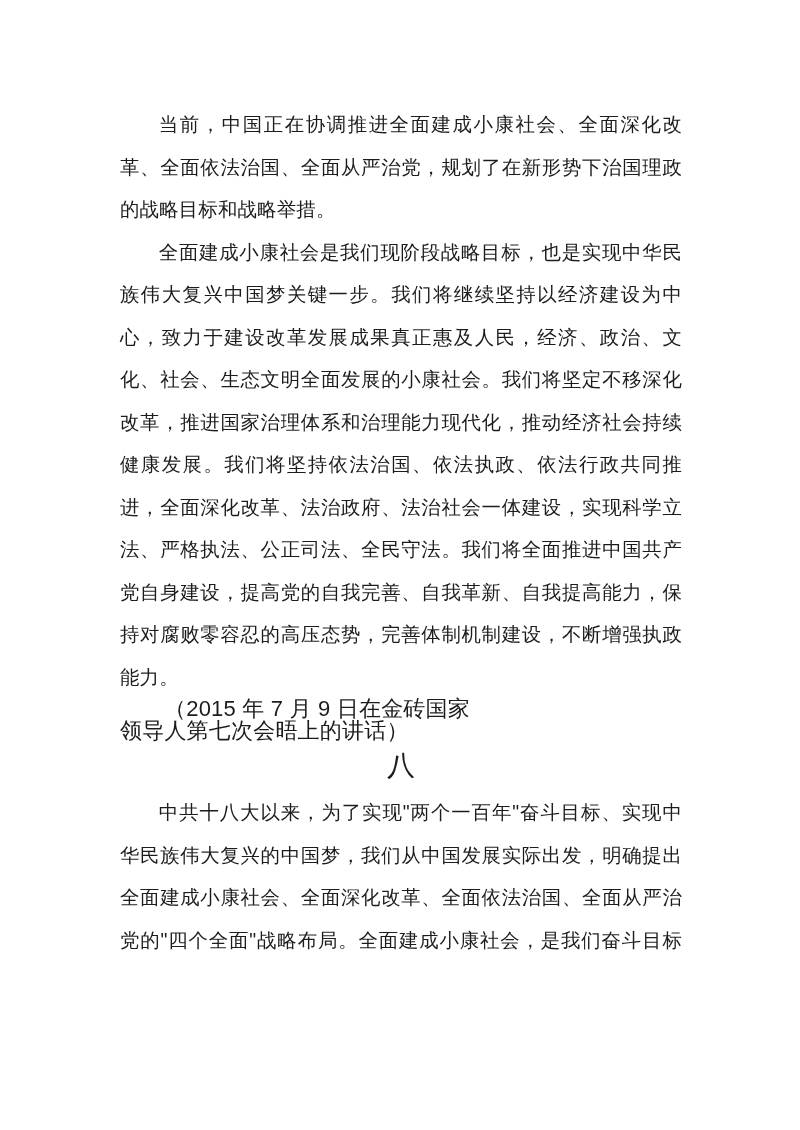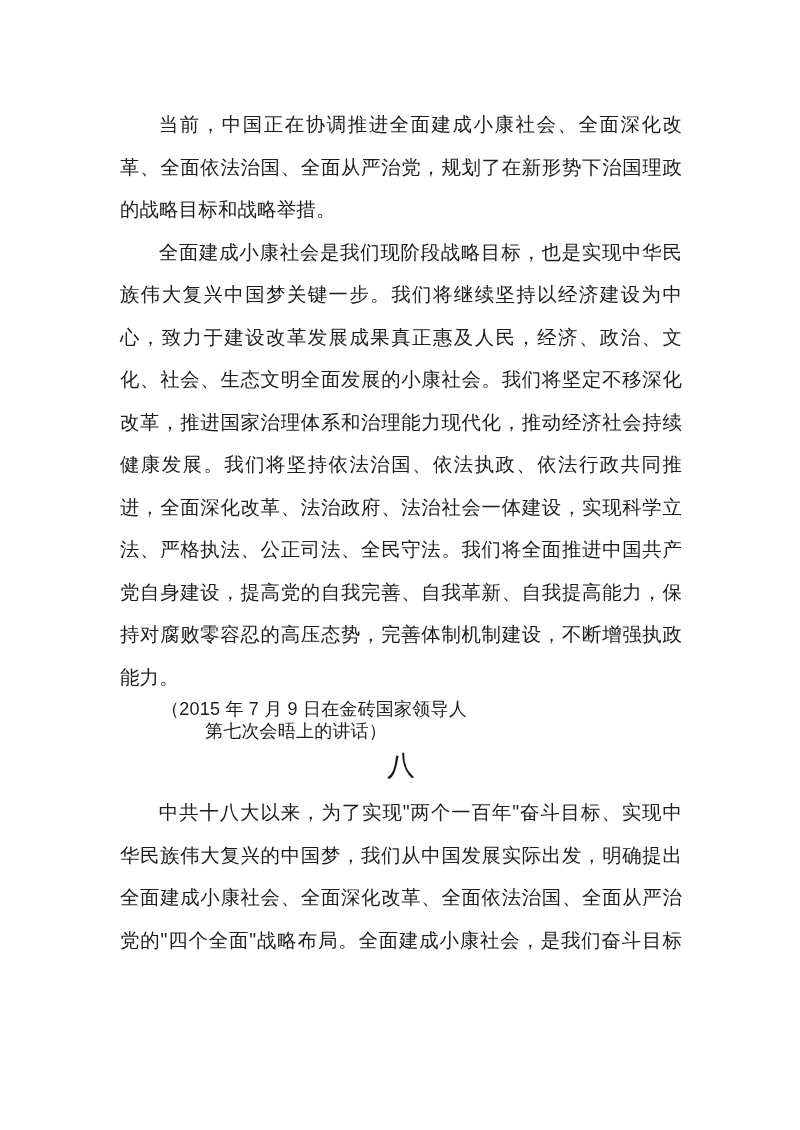--- a/index.html
+++ b/index.html
@@ -26,23 +26,23 @@
       text-align: justify;
       letter-spacing: 0.2px;
     }
     p.body-para {
       margin: 0;
       text-indent: 2em;
     }
     .citation {
       margin: 0 0 0 197px;
       width: 352px;
-      font-size: 18px;
+      font-size: 22px;
       line-height: 22px;
-      text-align: center;
+      text-align: left;
       text-indent: 0;
     }
     .section-heading {
       margin: 4px 0 0 0;
       font-size: 28px;
       line-height: 40px;
       text-align: center;
       text-indent: 0;
       font-weight: 400;
       letter-spacing: 0;

